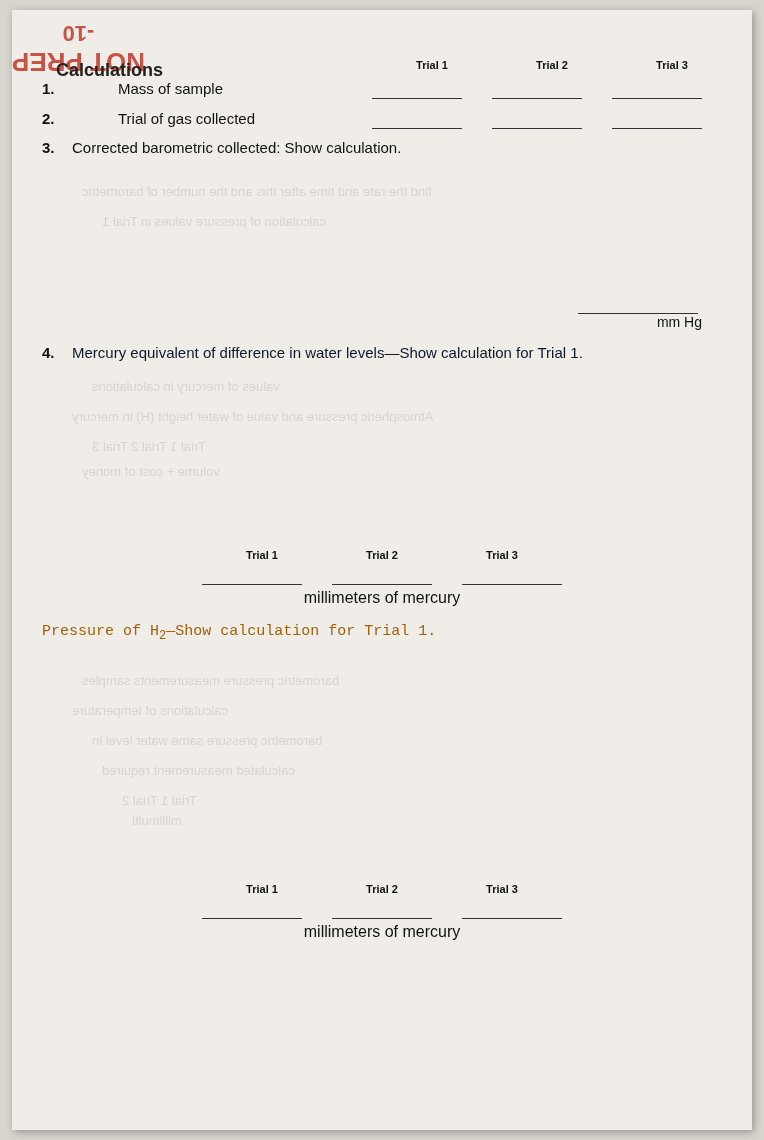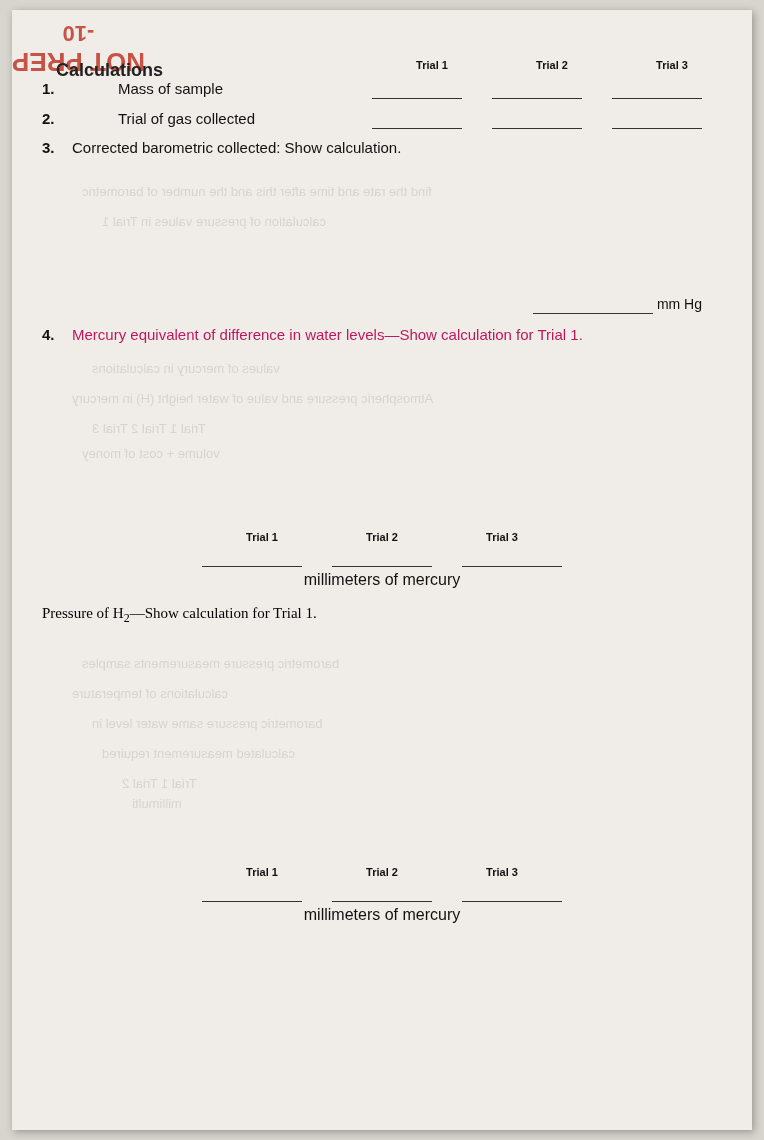--- a/index.html
+++ b/index.html
@@ -115,20 +115,21 @@
       min-height: 120px;
       position: relative;
     }
 
     .mmhg-line-row {
       display: flex;
       justify-content: flex-end;
       align-items: flex-end;
       padding-right: 20px;
       margin-top: 10px;
+      flex-direction: column;
     }
 
     .mmhg-line {
       width: 120px;
       border-bottom: 1.5px solid #333;
       height: 20px;
       margin-right: 4px;
     }
 
     .mmhg-label {
@@ -141,21 +142,21 @@
     .q4-row {
       display: flex;
       align-items: flex-start;
       margin-bottom: 6px;
       margin-top: 6px;
     }
 
     .q4-text {
       font-size: 15px;
       font-family: Arial, sans-serif;
-      color: #be185d;
+      color: #0f172a;
     }
 
     .mid-section {
       margin-top: 60px;
     }
 
     .trial-row-center {
       display: flex;
       justify-content: center;
       gap: 60px;
@@ -179,22 +180,22 @@
       text-align: center;
       font-size: 16px;
       font-family: Arial, sans-serif;
       color: #111;
       margin-top: 2px;
     }
 
     .pressure-h2-row {
       margin-top: 14px;
       font-size: 15px;
-      font-family: Liberation Serif, serif;
-      color: #000000;
+      font-family: Liberation Mono, monospace;
+      color: #a16207;
     }
 
     .pressure-h2-row .sub {
       font-size: 12px;
       vertical-align: sub;
     }
 
     .large-calc-area {
       min-height: 220px;
     }

